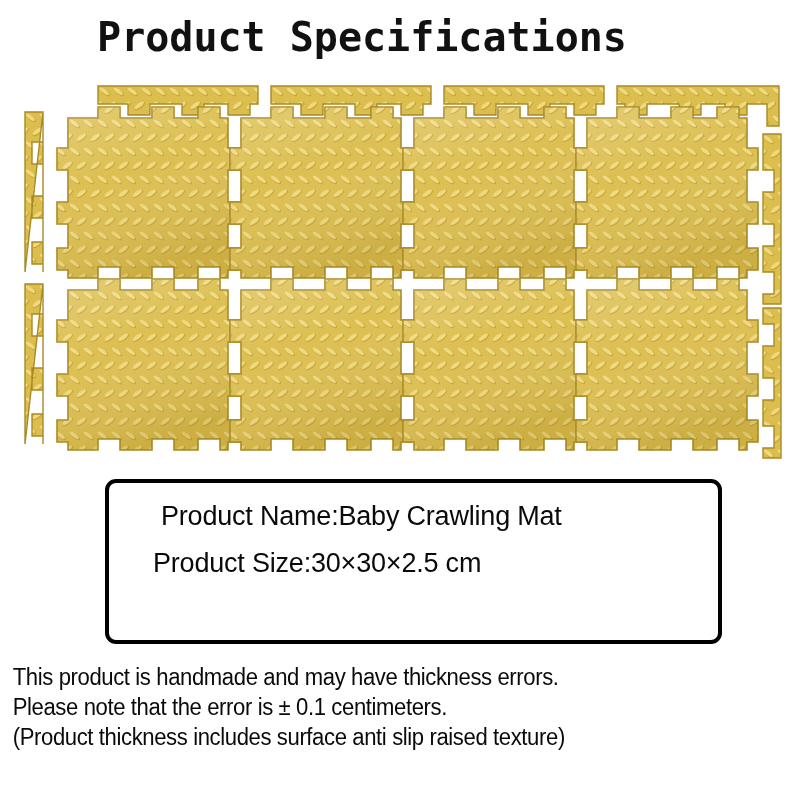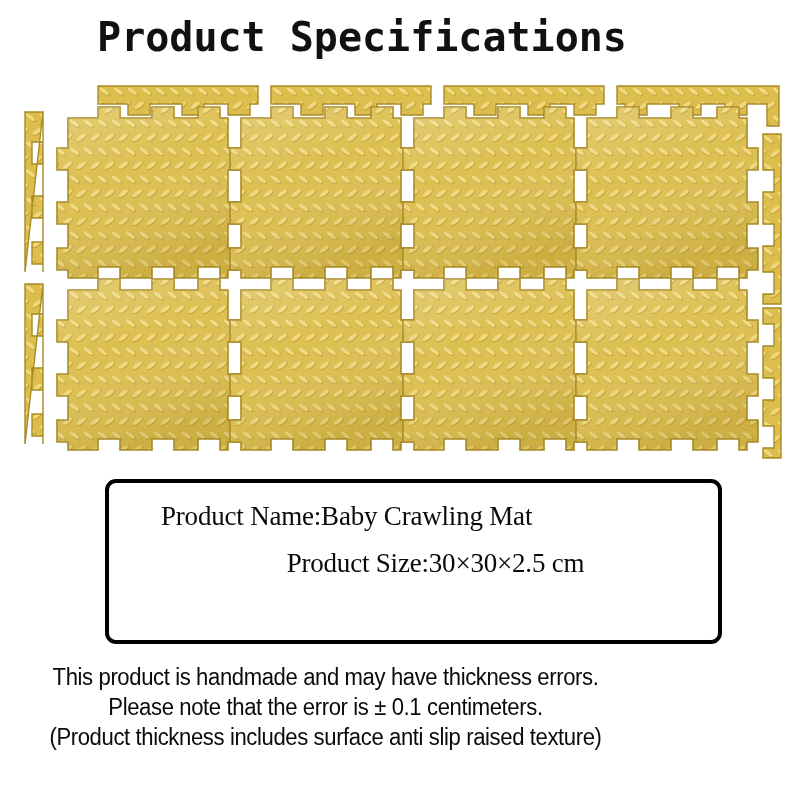--- a/index.html
+++ b/index.html
@@ -52,38 +52,36 @@
     top: 479px;
     width: 617px;
     height: 165px;
     box-sizing: border-box;
     border: 4px solid #000000;
     border-radius: 11px;
     background: #ffffff;
     padding: 10px 0 0 0;
   }
   .spec-line {
-    font-family: Liberation Serif, serif;
+    font-family: Liberation Sans, sans-serif;
     font-size: 27px;
     line-height: 47px;
     color: #0a0a0a;
     padding-left: 52px;
     white-space: nowrap;
     letter-spacing: -0.2px;
   }
-  .spec-line.indent-less { padding-left: 44px; text-align: center; }
+  .spec-line.indent-less { padding-left: 44px; }
 
   
   #disclaimer {
     position: absolute;
     left: 0;
     top: 662px;
     width: 635px;
-    text-align: center;
-    margin-left: 8px;
   }
   .disclaimer-line {
     font-family: "Liberation Sans", sans-serif;
     font-size: 23px;
     line-height: 30px;
     color: #0a0a0a;
     white-space: nowrap;
     letter-spacing: -0.4px;
     transform: scaleX(0.96);
   }

